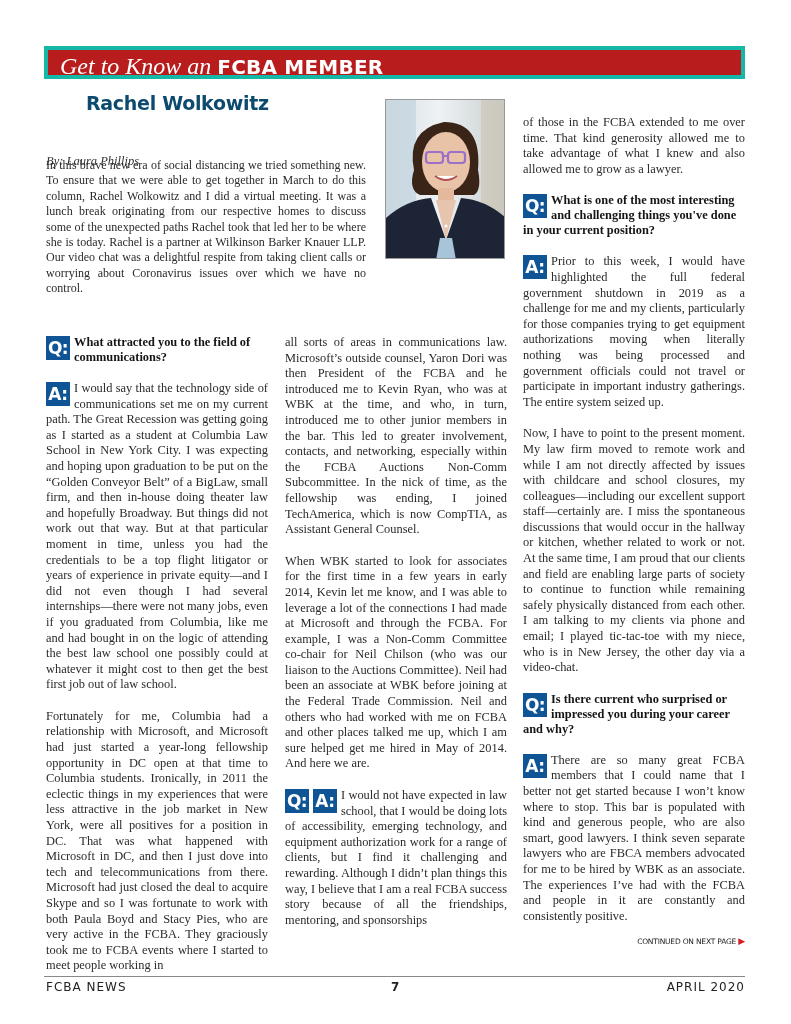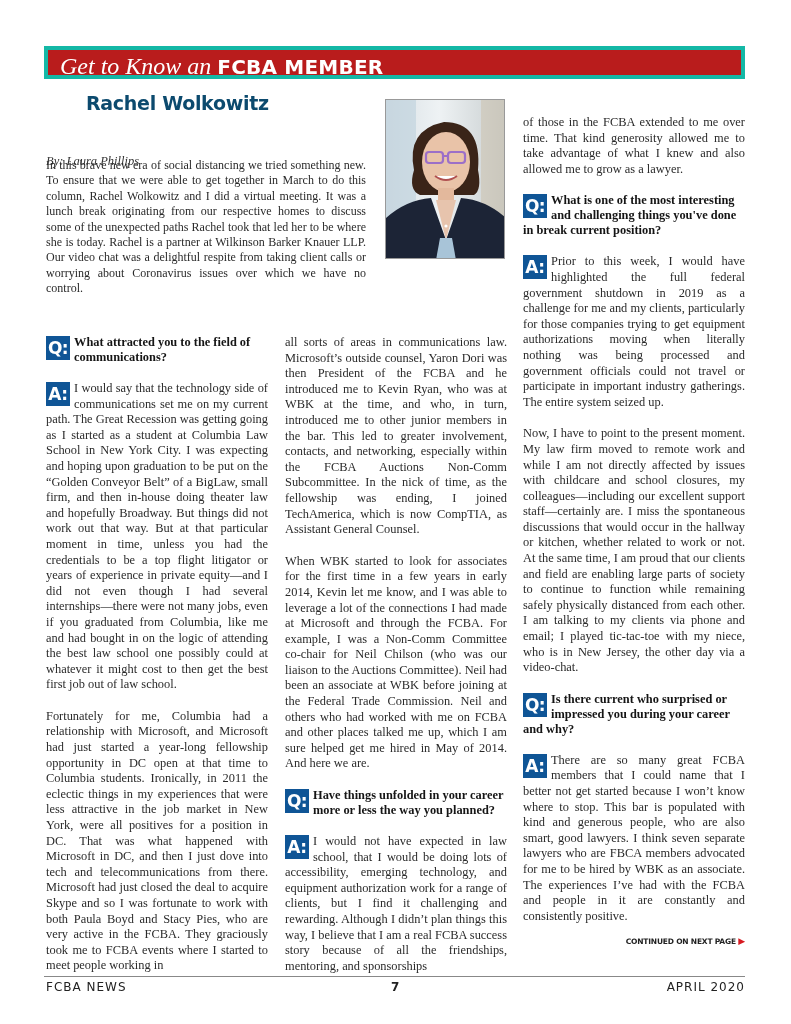--- a/index.html
+++ b/index.html
@@ -11,21 +11,21 @@
   .byline { position:absolute; left:46px; top:128px; font-style:italic; font-size:12.5px; color:#333;margin-top:26px; }
   .intro { position:absolute; left:46px; top:158px; width:320px; font-size:12px; line-height:15.4px; text-align:justify; }
   .photo { position:absolute; left:385px; top:99px; width:120px; height:160px; border:1px solid #999; box-sizing:border-box; overflow:hidden; background:linear-gradient(90deg,#d8e0e5 0%,#eef2f4 45%,#c9cfd0 100%); }
   .col { position:absolute; font-size:12.4px; line-height:15.6px; text-align:justify;margin-top:19px; }
   .col1 { left:46px; top:316px; width:222px; }
   .col2 { left:285px; top:316px; width:222px; }
   .col3 { left:523px; top:96px; width:222px; }
   p { margin:0 0 16px 0; }
   .q { font-weight:bold; color:#151515; line-height:15px; margin-bottom:16px; text-align:left; }
   .badge { float:left; width:24px; height:24px; background:#0f5596; color:#fff; font-family:"DejaVu Sans", sans-serif; font-weight:bold; font-size:17px; line-height:24px; text-align:center; margin:1px 4px 0 0; letter-spacing:-0.5px; }
-  .cont { text-align:right; font-family:"DejaVu Sans", sans-serif; font-size:7.5px; font-weight:bold; color:#222; letter-spacing:-0.2px; margin-top:-6px; }
+  .cont { text-align:right; font-family:"DejaVu Sans", sans-serif; font-size:7.5px; font-weight:normal; color:#222; letter-spacing:-0.2px; margin-top:-6px; }
   .cont .arrow { color:#d71920; font-size:9px; }
   .footer-line { position:absolute; left:44px; top:976px; width:701px; height:1px; background:#888; }
   .footer { position:absolute; top:980px; font-family:"DejaVu Sans", sans-serif; font-size:12px; letter-spacing:1px; color:#222; }
   .f-left { left:46px; }
   .f-center { left:391px; font-weight:bold; }
   .f-right { right:46px; }
 </style>
 </head>
 <body>
 
@@ -65,33 +65,32 @@
     <span>I would say that the technology side of communications set me on my current path.  The Great Recession was getting going as I started as a student at Columbia Law School in New York City.  I was expecting and hoping upon graduation to be put on the “Golden Conveyor Belt” of a BigLaw, small firm, and then in-house doing theater law and hopefully Broadway.  But things did not work out that way.  But at that particular moment in time, unless you had the credentials to be a top flight litigator or years of experience in private equity—and I did not even though I had several internships—there were not many jobs, even if you graduated from Columbia, like me and had bought in on the logic of attending the best law school one possibly could at whatever it might cost to then get the best first job out of law school.</span>
   </p>
   <p>Fortunately for me, Columbia had a relationship with Microsoft, and Microsoft had just started a year-long fellowship opportunity in DC open at that time to Columbia students.  Ironically, in 2011 the eclectic things in my experiences that were less attractive in the job market in New York, were all positives for a position in DC.  That was what happened with Microsoft in DC, and then I just dove into tech and telecommunications from there.  Microsoft had just closed the deal to acquire Skype and so I was fortunate to work with both Paula Boyd and Stacy Pies, who are very active in the FCBA.  They graciously took me to FCBA events where I started to meet people working in</p>
 </div>
 
 <div class="col col2">
   <p>all sorts of areas in communications law.  Microsoft’s outside counsel, Yaron Dori was then President of the FCBA and he introduced me to Kevin Ryan, who was at WBK at the time, and who, in turn, introduced me to other junior members in the bar.  This led to greater involvement, contacts, and networking, especially within the FCBA Auctions Non-Comm Subcommittee.  In the nick of time, as the fellowship was ending, I joined TechAmerica, which is now CompTIA, as Assistant General Counsel.</p>
   <p>When WBK started to look for associates for the first time in a few years in early 2014, Kevin let me know, and I was able to leverage a lot of the connections I had made at Microsoft and through the FCBA.  For example, I was a Non-Comm Committee co-chair for Neil Chilson (who was our liaison to the Auctions Committee).  Neil had been an associate at WBK before joining at the Federal Trade Commission.  Neil and others who had worked with me on FCBA and other places talked me up, which I am sure helped get me hired in May of 2014.  And here we are.</p>
   <div class="q">
     <span class="badge">Q:</span>
-    <span>Have things unfolded in your career more or less the way you planned?</span>
   </div>
   <p>
     <span class="badge">A:</span>
     <span>I would not have expected in law school, that I would be doing lots of accessibility, emerging technology, and equipment authorization work for a range of clients, but I find it challenging and rewarding.  Although I didn’t plan things this way, I believe that I am a real FCBA success story because of all the friendships, mentoring, and sponsorships</span>
   </p>
 </div>
 
 <div class="col col3">
   <p>of those in the FCBA extended to me over time.  That kind generosity allowed me to take advantage of what I knew and also allowed me to grow as a lawyer.</p>
   <div class="q">
     <span class="badge">Q:</span>
-    <span>What is one of the most interesting and challenging things you've done in break current position?</span>
+    <span>What is one of the most interesting and challenging things you've done in your current position?</span>
   </div>
   <p>
     <span class="badge">A:</span>
     <span>Prior to this week, I would have highlighted the full federal government shutdown in 2019 as a challenge for me and my clients, particularly for those companies trying to get equipment authorizations moving when literally nothing was being processed and government officials could not travel or participate in important industry gatherings.  The entire system seized up.</span>
   </p>
   <p>Now, I have to point to the present moment.  My law firm moved to remote work and while I am not directly affected by issues with childcare and school closures, my colleagues—including our excellent support staff—certainly are.  I miss the spontaneous discussions that would occur in the hallway or kitchen, whether related to work or not.  At the same time, I am proud that our clients and field are enabling large parts of society to continue to function while remaining safely physically distanced from each other.  I am talking to my clients via phone and email; I played tic-tac-toe with my niece, who is in New Jersey, the other day via a video-chat.</p>
   <div class="q">
     <span class="badge">Q:</span>
     <span>Is there current who surprised or impressed you during your career and why?</span>
   </div>

